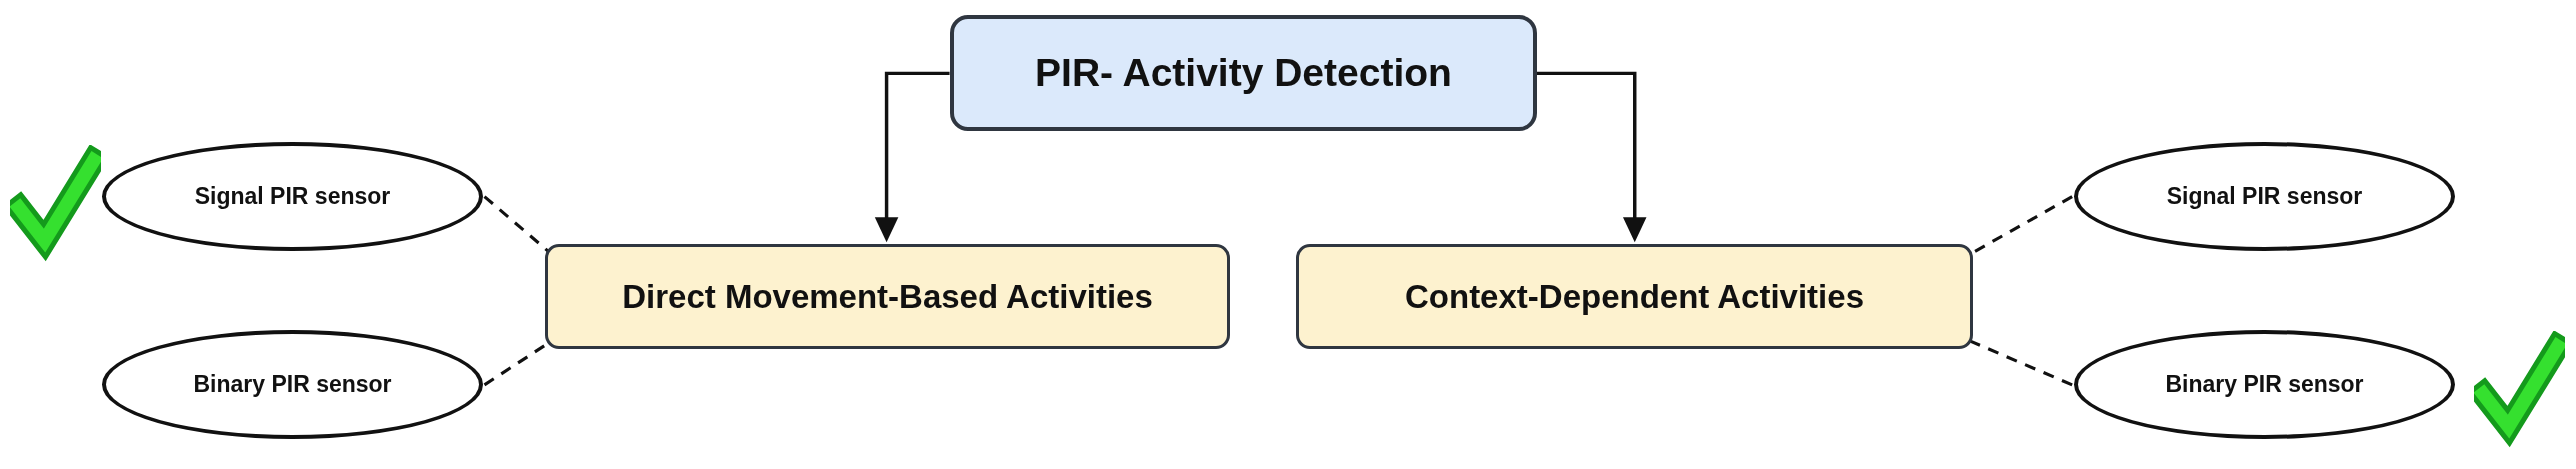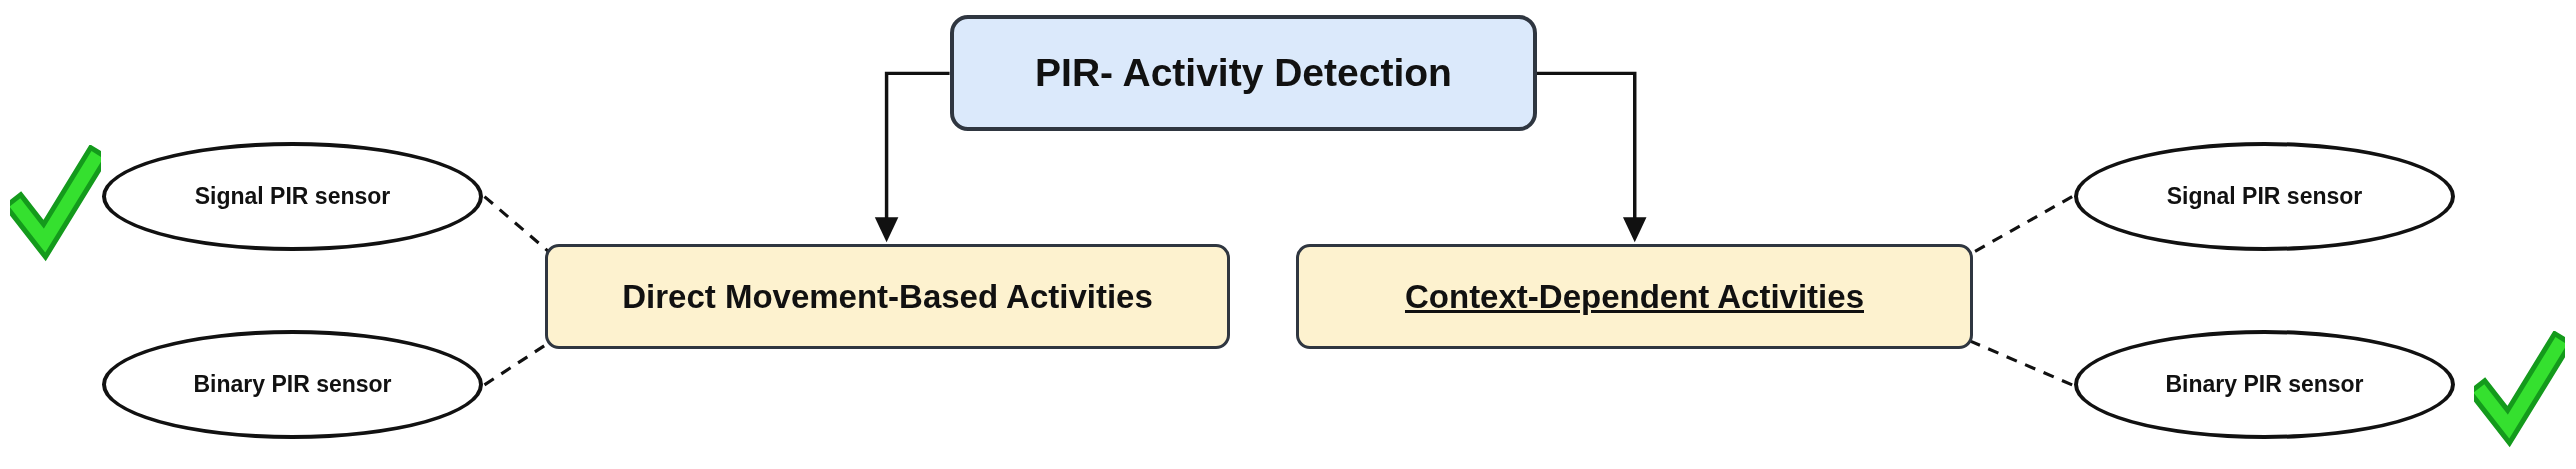--- a/index.html
+++ b/index.html
@@ -57,21 +57,21 @@
   }
   .branch {
     background: var(--branch_fill, #fdf2cf);
     border: 3.5px solid var(--branch_border, #2f3640);
     border-radius: 14px;
     font-size: 33px;
     top: 244px;
     height: 105px;
   }
   .branch-left  { left: 545px;  width: 685px; }
-  .branch-right { left: 1296px; width: 677px; text-decoration: underline; }
+  .branch-right { left: 1296px; width: 677px; }
   .ellipse {
     position: absolute;
     width: 381px; height: 109px;
     background: var(--ellipse_fill, #ffffff);
     border: 4.2px solid var(--ellipse_border, #111111);
     border-radius: 50%;
     display: flex;
     align-items: center;
     justify-content: center;
     text-align: center;

